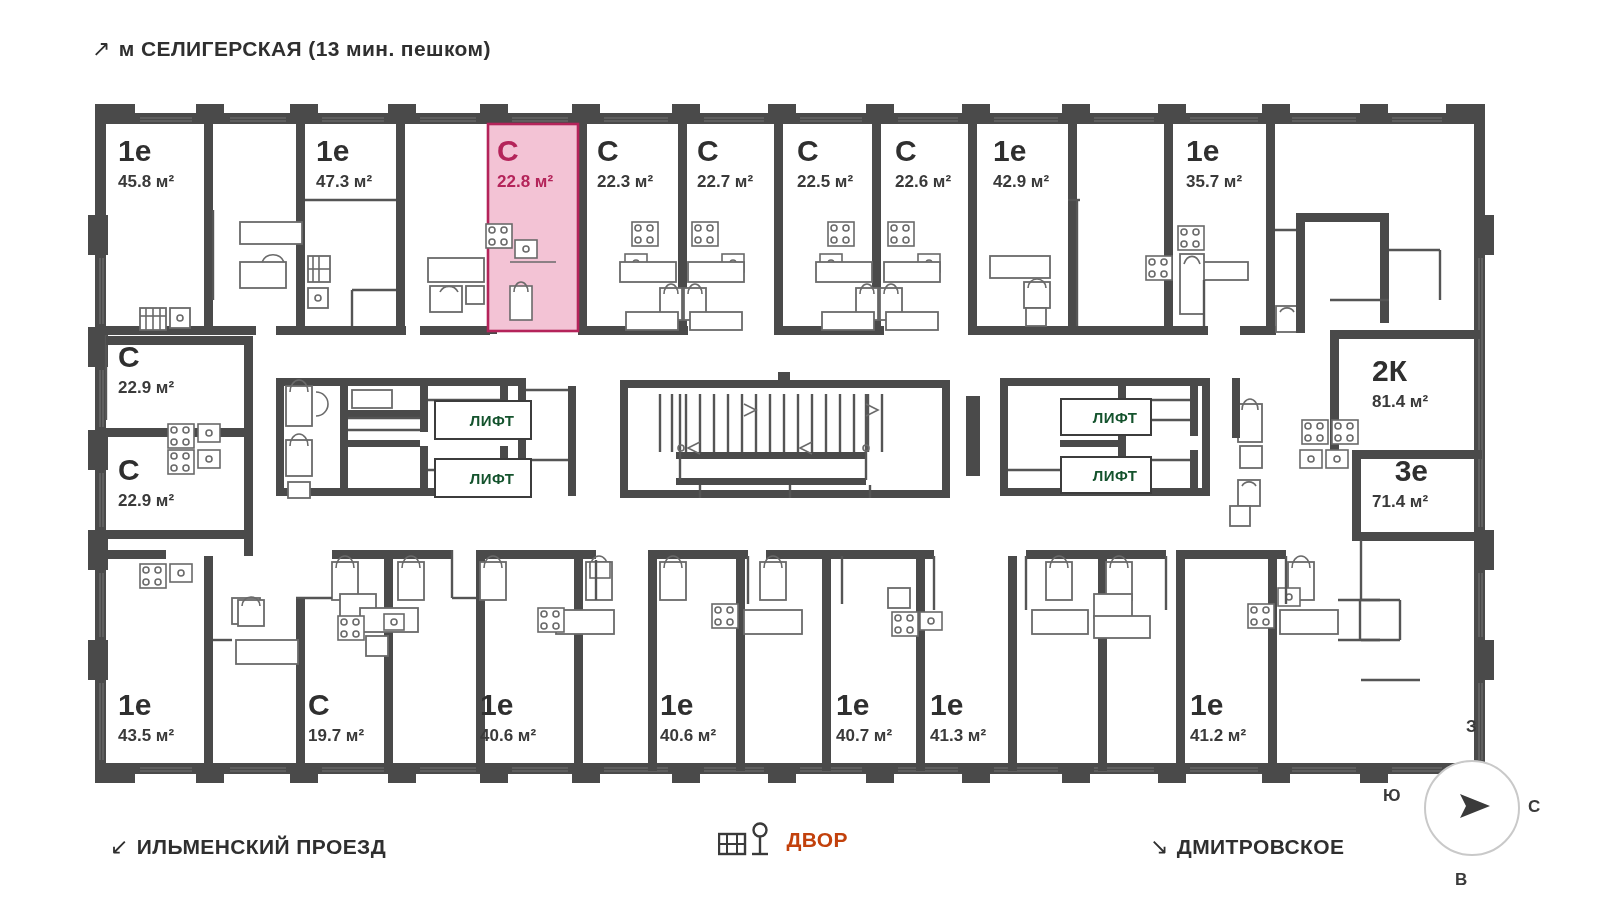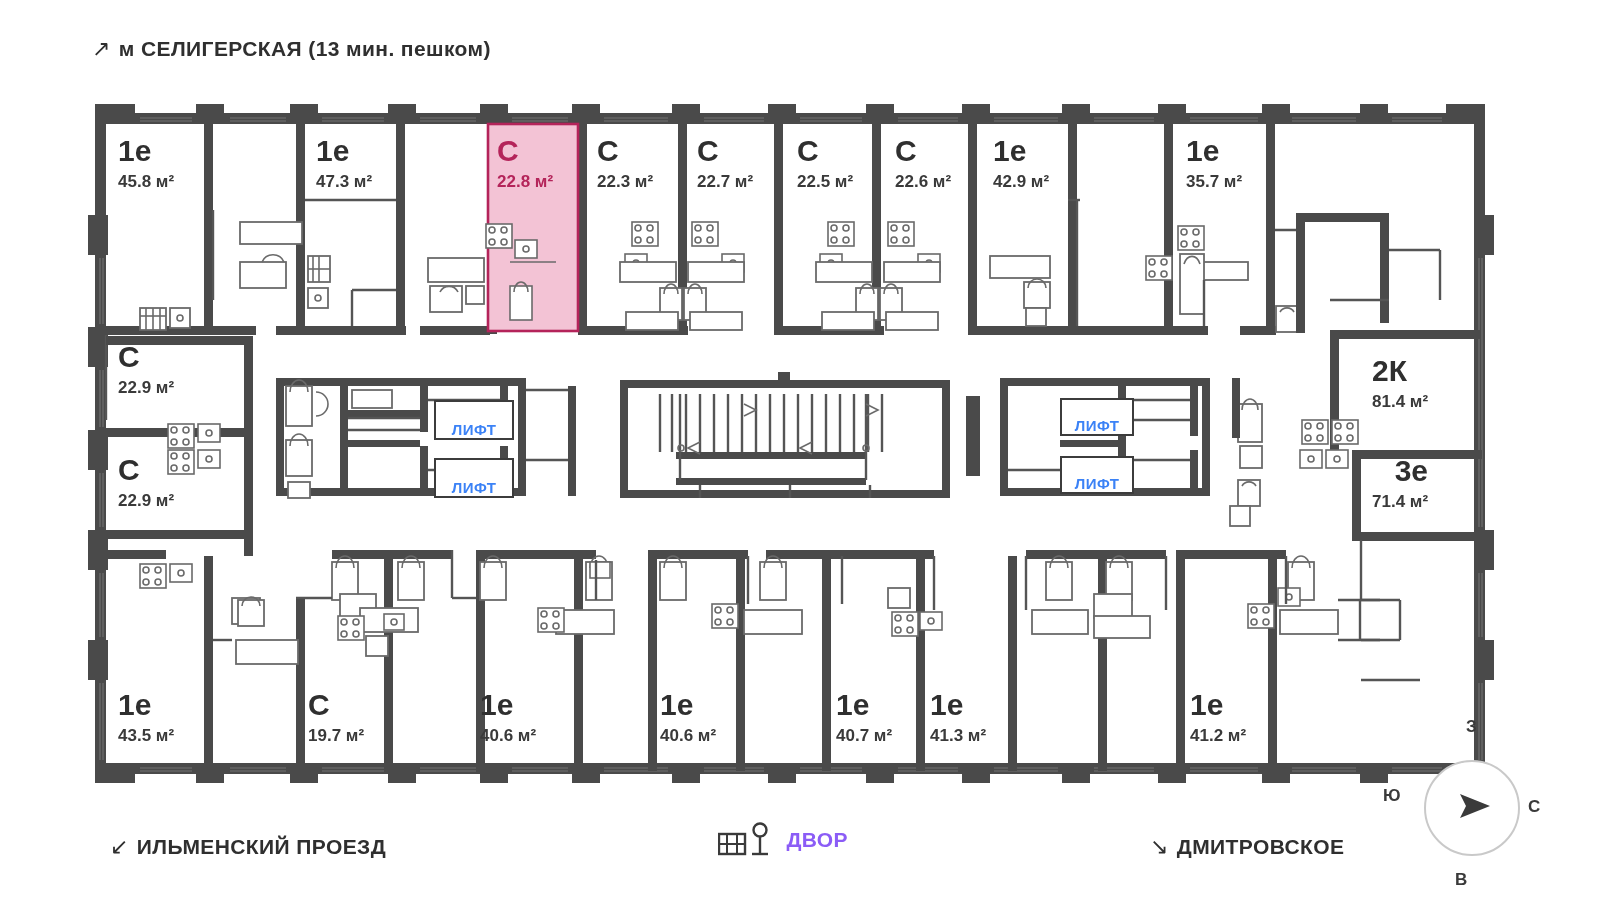--- a/index.html
+++ b/index.html
@@ -58,45 +58,46 @@
     color: #b4245a;
   }
 
   
   .lift {
     position: absolute;
     border: 2px solid #3c3c3c;
     background: #ffffff;
     font-size: 15px;
     font-weight: 700;
-    color: #3b82f6;
+    color: #14532d;
     display: flex;
-    align-items: flex-end;
+    align-items: center;
     justify-content: center;
     letter-spacing: 0.5px;
+    padding-left: 18px;
   }
   
   .compass {
     position: absolute;
     border: 2px solid #c9c9c9;
     border-radius: 50%;
     background: #fff;
   }
   .compass-letter {
     position: absolute;
     font-size: 17px;
     font-weight: 700;
     color: #3a3a3a;
   }
   .yard-icon svg { display: block; }
   .footer-word {
     font-size: 21px;
     font-weight: 700;
     letter-spacing: 0.4px;
-    color: #8b5cf6;
+    color: #c2410c;
   }
 </style>
 </head>
 <body>
 
 <div id="stage">
 
   <svg width="1600" height="920" viewBox="0 0 1600 920" style="position:absolute;left:0;top:0;">
     <defs>
       <style>

